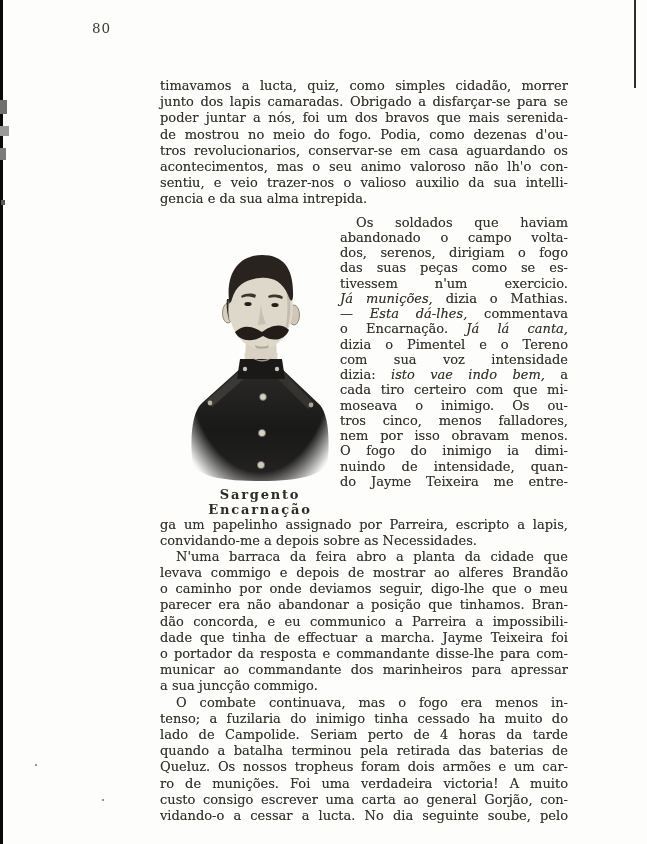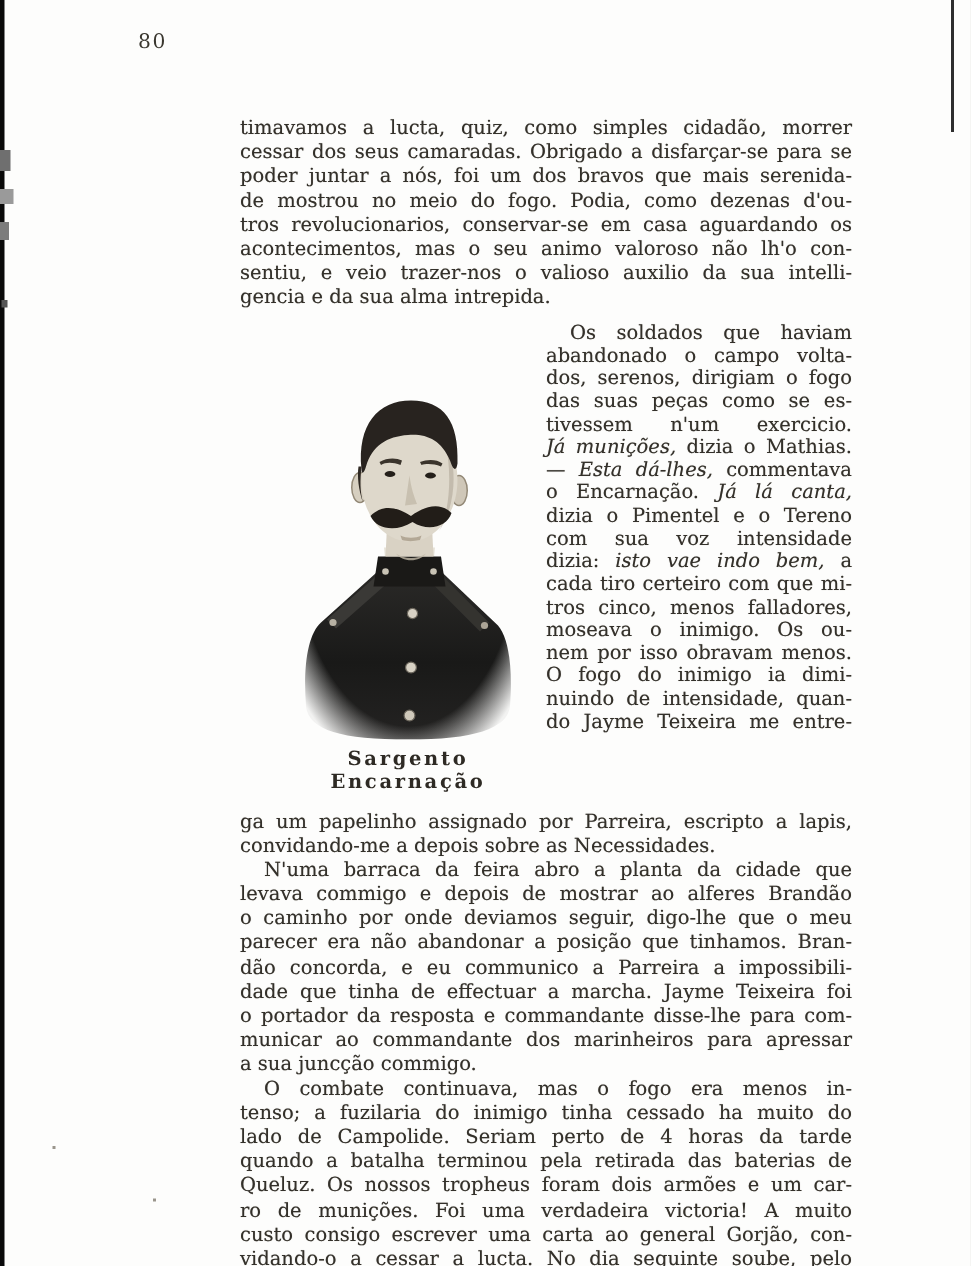--- a/index.html
+++ b/index.html
@@ -37,21 +37,21 @@
     text-align:justify;
     text-align-last:justify;
     line-height:16.2px; height:16.2px;
     overflow:visible;
   }
   .tline.end { text-align-last:left; }
   .indent-first .tline:first-child { text-indent:16px; }
   .it { font-style:italic; }
 
   .photo-row { display:flex; margin-top:7px; }
-  .photo-row figure { flex:none; width:180px; margin:12px; padding:0; }
+  .photo-row figure { flex:none; width:180px; margin:0; padding:0; }
   .photo-row figure svg { display:block; margin:20px 0 0 24px; }
   .photo-row figcaption {
     width:156px; margin:6px 0 0 22px;
     text-align:center;
     font-size:13px; font-weight:bold; letter-spacing:1.8px;
     color:#2e2a24; text-shadow:none;
     font-family:"DejaVu Serif","Liberation Serif",serif;
   }
   .col { flex:1; min-width:0; }
   .col .tline { line-height:15.25px; height:15.25px; }
@@ -69,21 +69,21 @@
   <div class="edge-right-line"></div>
   <div class="speck speck1"></div>
   <div class="speck speck2"></div>
 
   <div class="page-number">80</div>
 
   <div class="textblock">
 
     <div class="para">
         <div class="tline"><span>timavamos a lucta, quiz, como simples cidadão, morrer</span></div>
-        <div class="tline"><span>cessar dos seus camaradas. Obrigado a disfarçar-se para se</span></div>
+        <div class="tline"><span>junto dos lapis camaradas. Obrigado a disfarçar-se para se</span></div>
         <div class="tline"><span>poder juntar a nós, foi um dos bravos que mais serenida-</span></div>
         <div class="tline"><span>de mostrou no meio do fogo. Podia, como dezenas d'ou-</span></div>
         <div class="tline"><span>tros revolucionarios, conservar-se em casa aguardando os</span></div>
         <div class="tline"><span>acontecimentos, mas o seu animo valoroso não lh'o con-</span></div>
         <div class="tline"><span>sentiu, e veio trazer-nos o valioso auxilio da sua intelli-</span></div>
         <div class="tline end"><span>gencia e da sua alma intrepida.</span></div>
       </div>
 
     <div class="photo-row">
       <figure>
@@ -152,22 +152,22 @@
           <div class="tline"><span>dos, serenos, dirigiam o fogo</span></div>
           <div class="tline"><span>das suas peças como se es-</span></div>
           <div class="tline"><span>tivessem n'um exercicio.</span></div>
           <div class="tline"><span class="it">Já munições,</span><span> dizia o Mathias.</span></div>
           <div class="tline"><span>— </span><span class="it">Esta dá-lhes,</span><span> commentava</span></div>
           <div class="tline"><span>o Encarnação. </span><span class="it">Já lá canta,</span></div>
           <div class="tline"><span>dizia o Pimentel e o Tereno</span></div>
           <div class="tline"><span>com sua voz intensidade</span></div>
           <div class="tline"><span>dizia: </span><span class="it">isto vae indo bem,</span><span> a</span></div>
           <div class="tline"><span>cada tiro certeiro com que mi-</span></div>
+          <div class="tline"><span>moseava o inimigo. Os ou-</span></div>
           <div class="tline"><span>tros cinco, menos falladores,</span></div>
-          <div class="tline"><span>moseava o inimigo. Os ou-</span></div>
           <div class="tline"><span>nem por isso obravam menos.</span></div>
           <div class="tline"><span>O fogo do inimigo ia dimi-</span></div>
           <div class="tline"><span>nuindo de intensidade, quan-</span></div>
           <div class="tline"><span>do Jayme Teixeira me entre-</span></div>
         </div>
     </div>
 
     <div class="para">
         <div class="tline"><span>ga um papelinho assignado por Parreira, escripto a lapis,</span></div>
         <div class="tline end"><span>convidando-me a depois sobre as Necessidades.</span></div>

